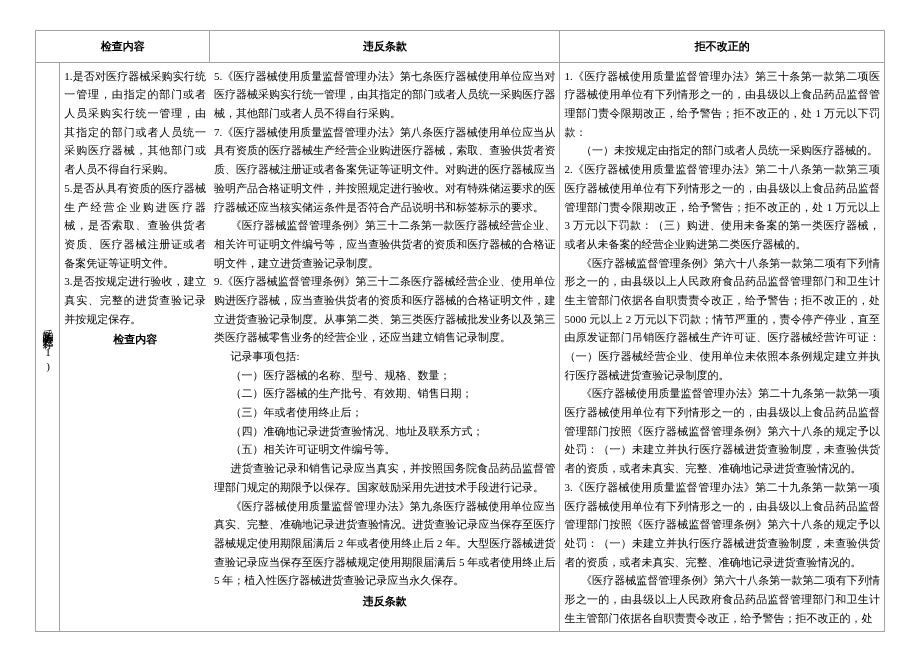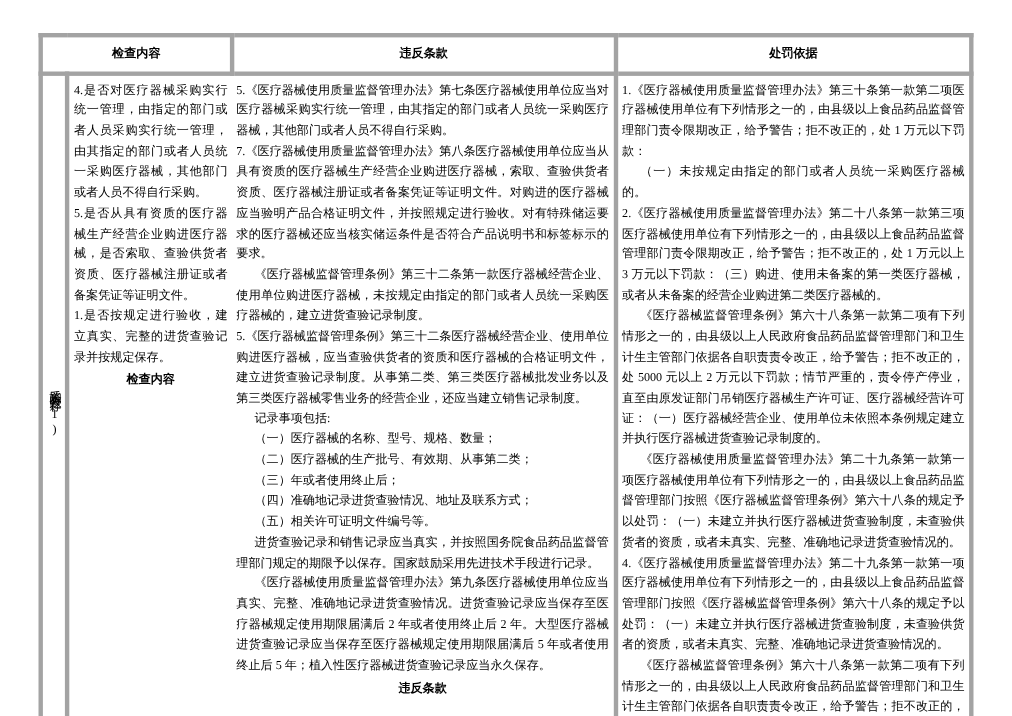--- a/index.html
+++ b/index.html
@@ -10,21 +10,21 @@
       line-height: 1.7;
       color: #000;
       padding: 30px 35px;
     }
     table {
       border-collapse: collapse;
       width: 100%;
       table-layout: fixed;
     }
     th, td {
-      border: 4px solid #a3a3a3;
+      border: 1px solid #a3a3a3;
       padding: 4px 4px;
       vertical-align: top;
       text-align: justify;
       word-break: break-all;
     }
     th {
       font-weight: bold;
       text-align: center;
       vertical-align: middle;
       padding: 6px 2px;
@@ -53,51 +53,51 @@
   <colgroup>
     <col class="col1">
     <col style="width:148px">
     <col style="width:345px">
     <col style="width:320px">
   </colgroup>
   <thead>
     <tr>
       <th colspan="2">检查内容</th>
       <th>违反条款</th>
-      <th>处罚依据</th>
+      <th>拒不改正的</th>
     </tr>
   </thead>
   <tbody>
   <tr>
     <td class="row-label">采购验收贮存(1)</td>
     <td style="border-right:none;">
-  <div>4.是否对医疗器械采购实行统一管理，由指定的部门或者人员采购实行统一管理，由其指定的部门或者人员统一采购医疗器械，其他部门或者人员不得自行采购。</div>
+  <div>1.是否对医疗器械采购实行统一管理，由指定的部门或者人员采购实行统一管理，由其指定的部门或者人员统一采购医疗器械，其他部门或者人员不得自行采购。</div>
   <div>5.是否从具有资质的医疗器械生产经营企业购进医疗器械，是否索取、查验供货者资质、医疗器械注册证或者备案凭证等证明文件。</div>
-  <div>1.是否按规定进行验收，建立真实、完整的进货查验记录并按规定保存。</div>
+  <div>3.是否按规定进行验收，建立真实、完整的进货查验记录并按规定保存。</div>
   <div class="sub-heading">检查内容</div>
 </td>
     <td style="border-left:none;">
   <div>5.《医疗器械使用质量监督管理办法》第七条医疗器械使用单位应当对医疗器械采购实行统一管理，由其指定的部门或者人员统一采购医疗器械，其他部门或者人员不得自行采购。</div>
   <div>7.《医疗器械使用质量监督管理办法》第八条医疗器械使用单位应当从具有资质的医疗器械生产经营企业购进医疗器械，索取、查验供货者资质、医疗器械注册证或者备案凭证等证明文件。对购进的医疗器械应当验明产品合格证明文件，并按照规定进行验收。对有特殊储运要求的医疗器械还应当核实储运条件是否符合产品说明书和标签标示的要求。</div>
-  <div class="indent">《医疗器械监督管理条例》第三十二条第一款医疗器械经营企业、使用单位购进医疗器械，未按规定由指定的部门或者人员统一采购医疗器械的，建立进货查验记录制度。</div>
-  <div>5.《医疗器械监督管理条例》第三十二条医疗器械经营企业、使用单位购进医疗器械，应当查验供货者的资质和医疗器械的合格证明文件，建立进货查验记录制度。从事第二类、第三类医疗器械批发业务以及第三类医疗器械零售业务的经营企业，还应当建立销售记录制度。</div>
+  <div class="indent">《医疗器械监督管理条例》第三十二条第一款医疗器械经营企业、相关许可证明文件编号等，应当查验供货者的资质和医疗器械的合格证明文件，建立进货查验记录制度。</div>
+  <div>9.《医疗器械监督管理条例》第三十二条医疗器械经营企业、使用单位购进医疗器械，应当查验供货者的资质和医疗器械的合格证明文件，建立进货查验记录制度。从事第二类、第三类医疗器械批发业务以及第三类医疗器械零售业务的经营企业，还应当建立销售记录制度。</div>
   <div class="indent">记录事项包括:</div>
   <div class="indent">（一）医疗器械的名称、型号、规格、数量；</div>
-  <div class="indent">（二）医疗器械的生产批号、有效期、从事第二类；</div>
+  <div class="indent">（二）医疗器械的生产批号、有效期、销售日期；</div>
   <div class="indent">（三）年或者使用终止后；</div>
   <div class="indent">（四）准确地记录进货查验情况、地址及联系方式；</div>
   <div class="indent">（五）相关许可证明文件编号等。</div>
   <div class="indent">进货查验记录和销售记录应当真实，并按照国务院食品药品监督管理部门规定的期限予以保存。国家鼓励采用先进技术手段进行记录。</div>
   <div class="indent">《医疗器械使用质量监督管理办法》第九条医疗器械使用单位应当真实、完整、准确地记录进货查验情况。进货查验记录应当保存至医疗器械规定使用期限届满后 2 年或者使用终止后 2 年。大型医疗器械进货查验记录应当保存至医疗器械规定使用期限届满后 5 年或者使用终止后 5 年；植入性医疗器械进货查验记录应当永久保存。</div>
   <div class="sub-heading">违反条款</div>
 </td>
     <td>
   <div>1.《医疗器械使用质量监督管理办法》第三十条第一款第二项医疗器械使用单位有下列情形之一的，由县级以上食品药品监督管理部门责令限期改正，给予警告；拒不改正的，处 1 万元以下罚款：</div>
   <div class="indent">（一）未按规定由指定的部门或者人员统一采购医疗器械的。</div>
   <div>2.《医疗器械使用质量监督管理办法》第二十八条第一款第三项医疗器械使用单位有下列情形之一的，由县级以上食品药品监督管理部门责令限期改正，给予警告；拒不改正的，处 1 万元以上 3 万元以下罚款：（三）购进、使用未备案的第一类医疗器械，或者从未备案的经营企业购进第二类医疗器械的。</div>
   <div class="indent">《医疗器械监督管理条例》第六十八条第一款第二项有下列情形之一的，由县级以上人民政府食品药品监督管理部门和卫生计生主管部门依据各自职责责令改正，给予警告；拒不改正的，处 5000 元以上 2 万元以下罚款；情节严重的，责令停产停业，直至由原发证部门吊销医疗器械生产许可证、医疗器械经营许可证：（一）医疗器械经营企业、使用单位未依照本条例规定建立并执行医疗器械进货查验记录制度的。</div>
   <div class="indent">《医疗器械使用质量监督管理办法》第二十九条第一款第一项医疗器械使用单位有下列情形之一的，由县级以上食品药品监督管理部门按照《医疗器械监督管理条例》第六十八条的规定予以处罚：（一）未建立并执行医疗器械进货查验制度，未查验供货者的资质，或者未真实、完整、准确地记录进货查验情况的。</div>
-  <div>4.《医疗器械使用质量监督管理办法》第二十九条第一款第一项医疗器械使用单位有下列情形之一的，由县级以上食品药品监督管理部门按照《医疗器械监督管理条例》第六十八条的规定予以处罚：（一）未建立并执行医疗器械进货查验制度，未查验供货者的资质，或者未真实、完整、准确地记录进货查验情况的。</div>
+  <div>3.《医疗器械使用质量监督管理办法》第二十九条第一款第一项医疗器械使用单位有下列情形之一的，由县级以上食品药品监督管理部门按照《医疗器械监督管理条例》第六十八条的规定予以处罚：（一）未建立并执行医疗器械进货查验制度，未查验供货者的资质，或者未真实、完整、准确地记录进货查验情况的。</div>
   <div class="indent">《医疗器械监督管理条例》第六十八条第一款第二项有下列情形之一的，由县级以上人民政府食品药品监督管理部门和卫生计生主管部门依据各自职责责令改正，给予警告；拒不改正的，处</div>
 </td>
   </tr>
 </tbody>
 </table>
 
 </body></html>

